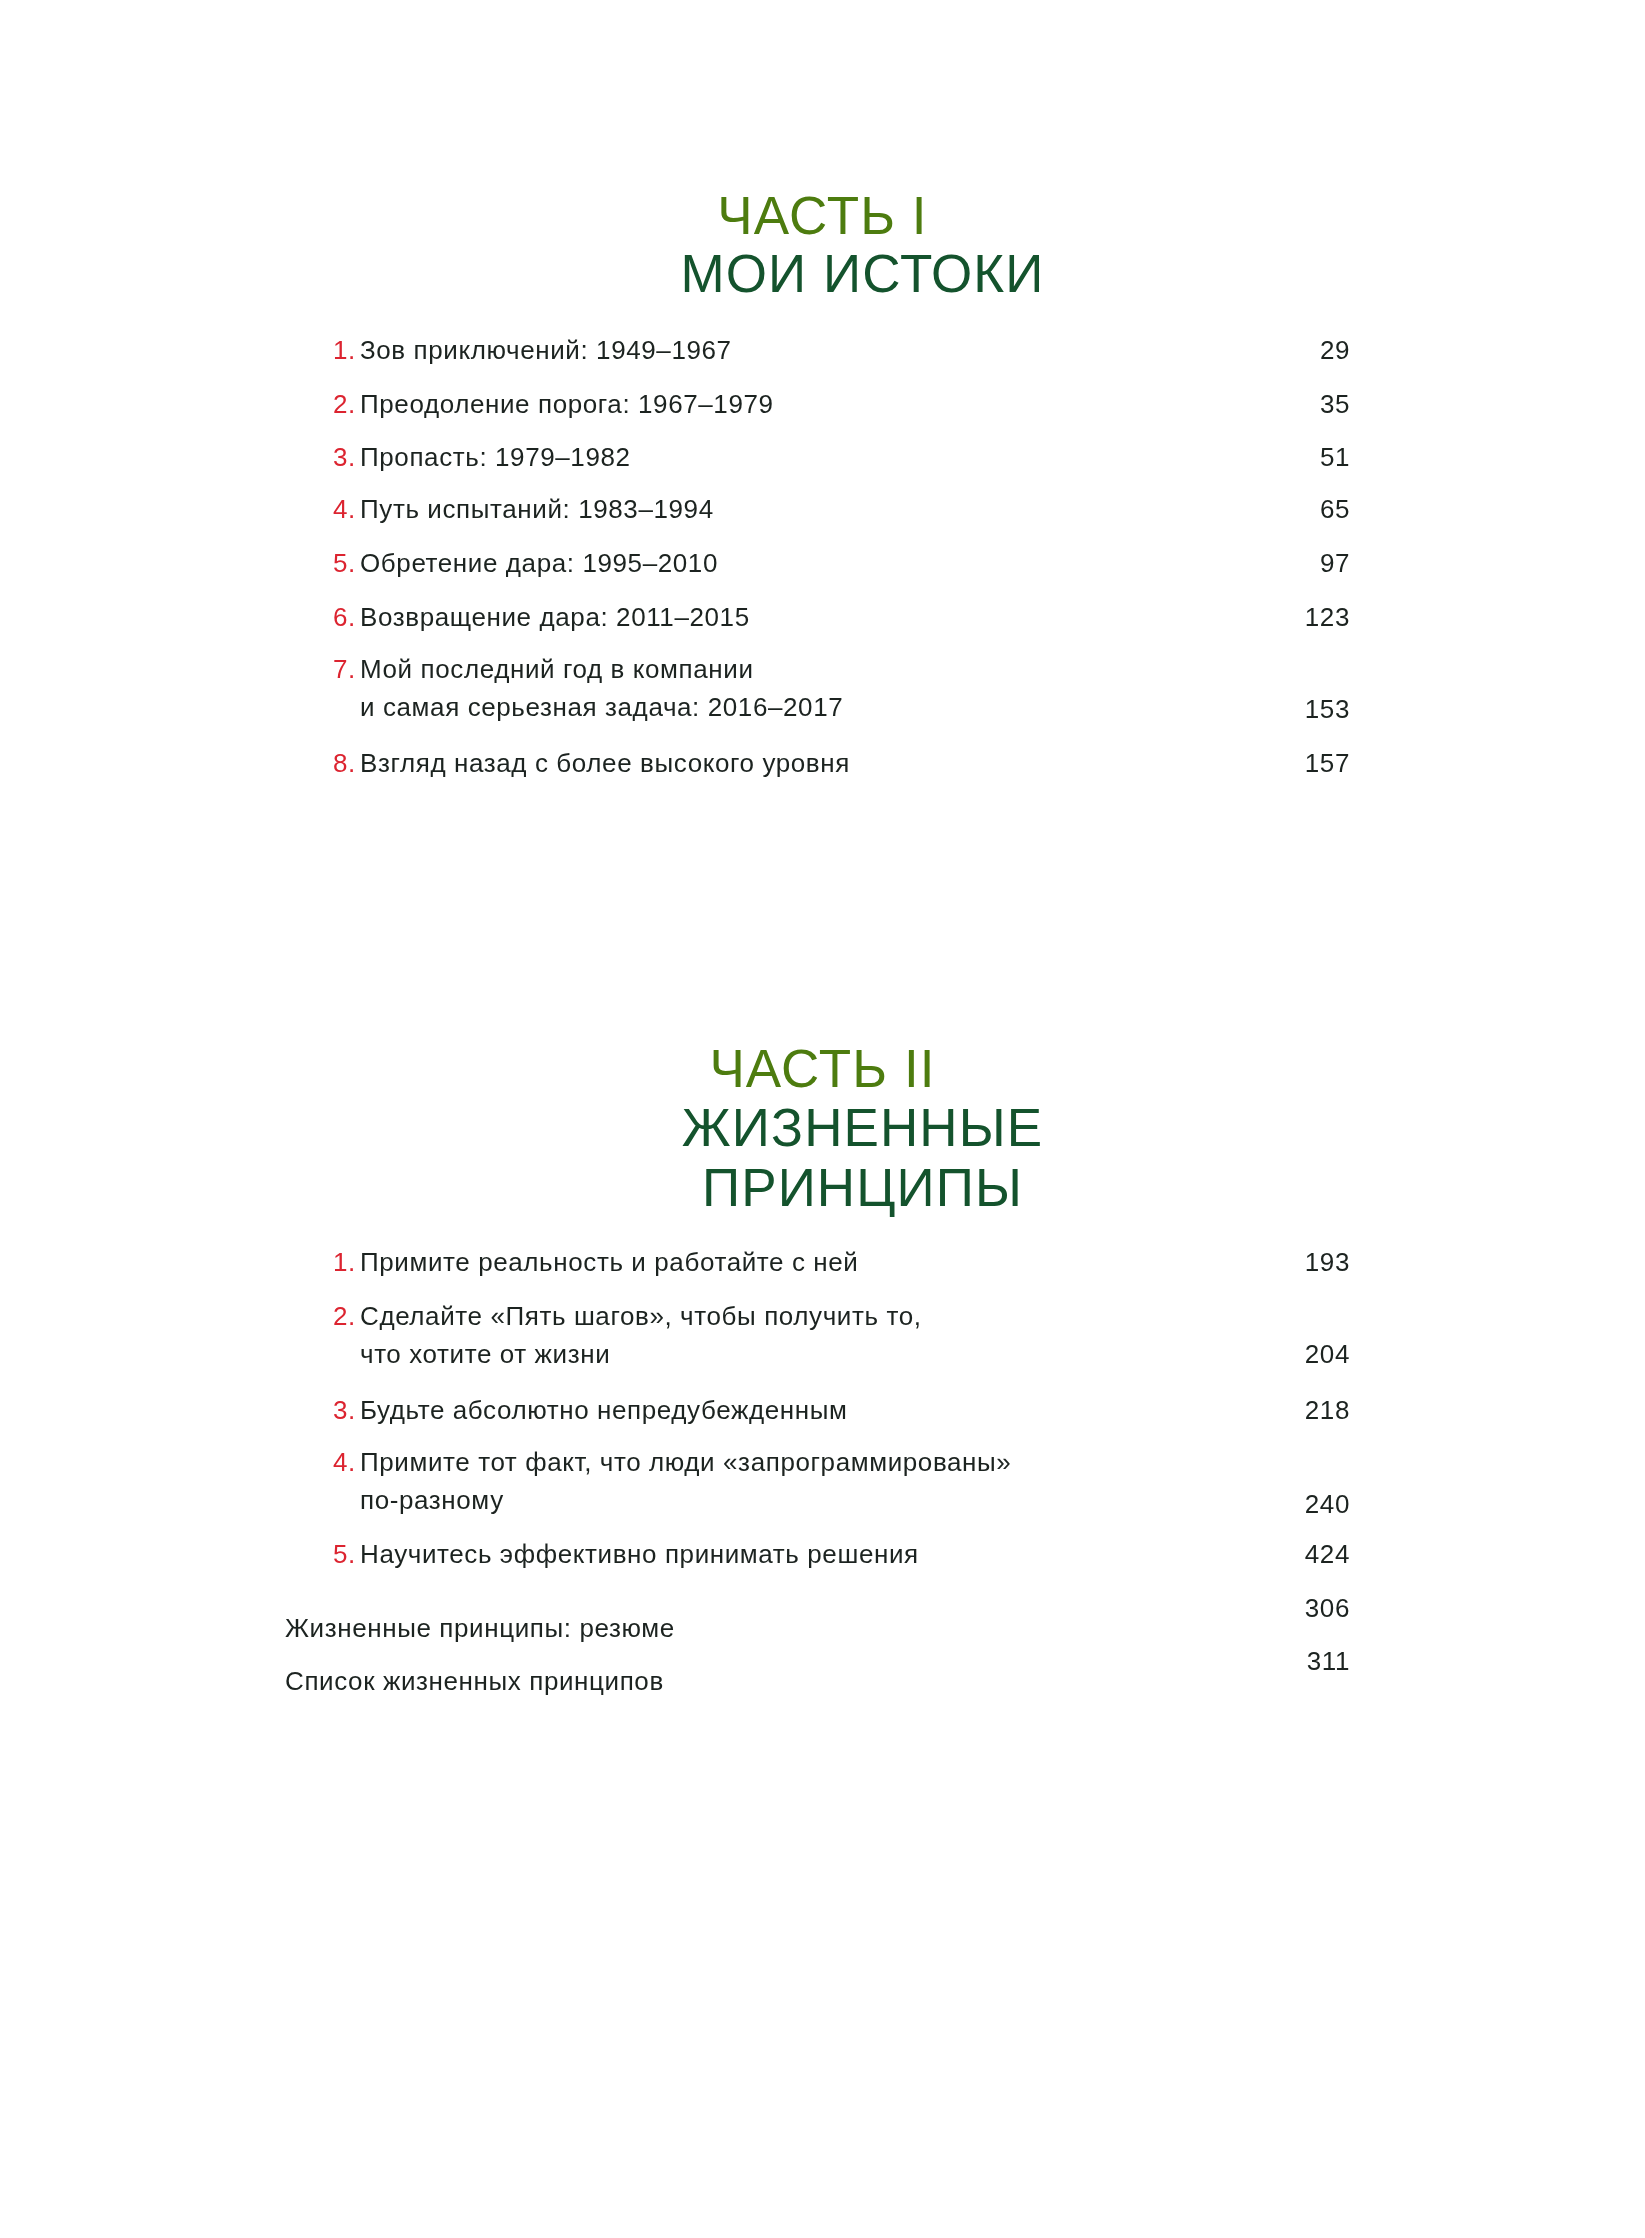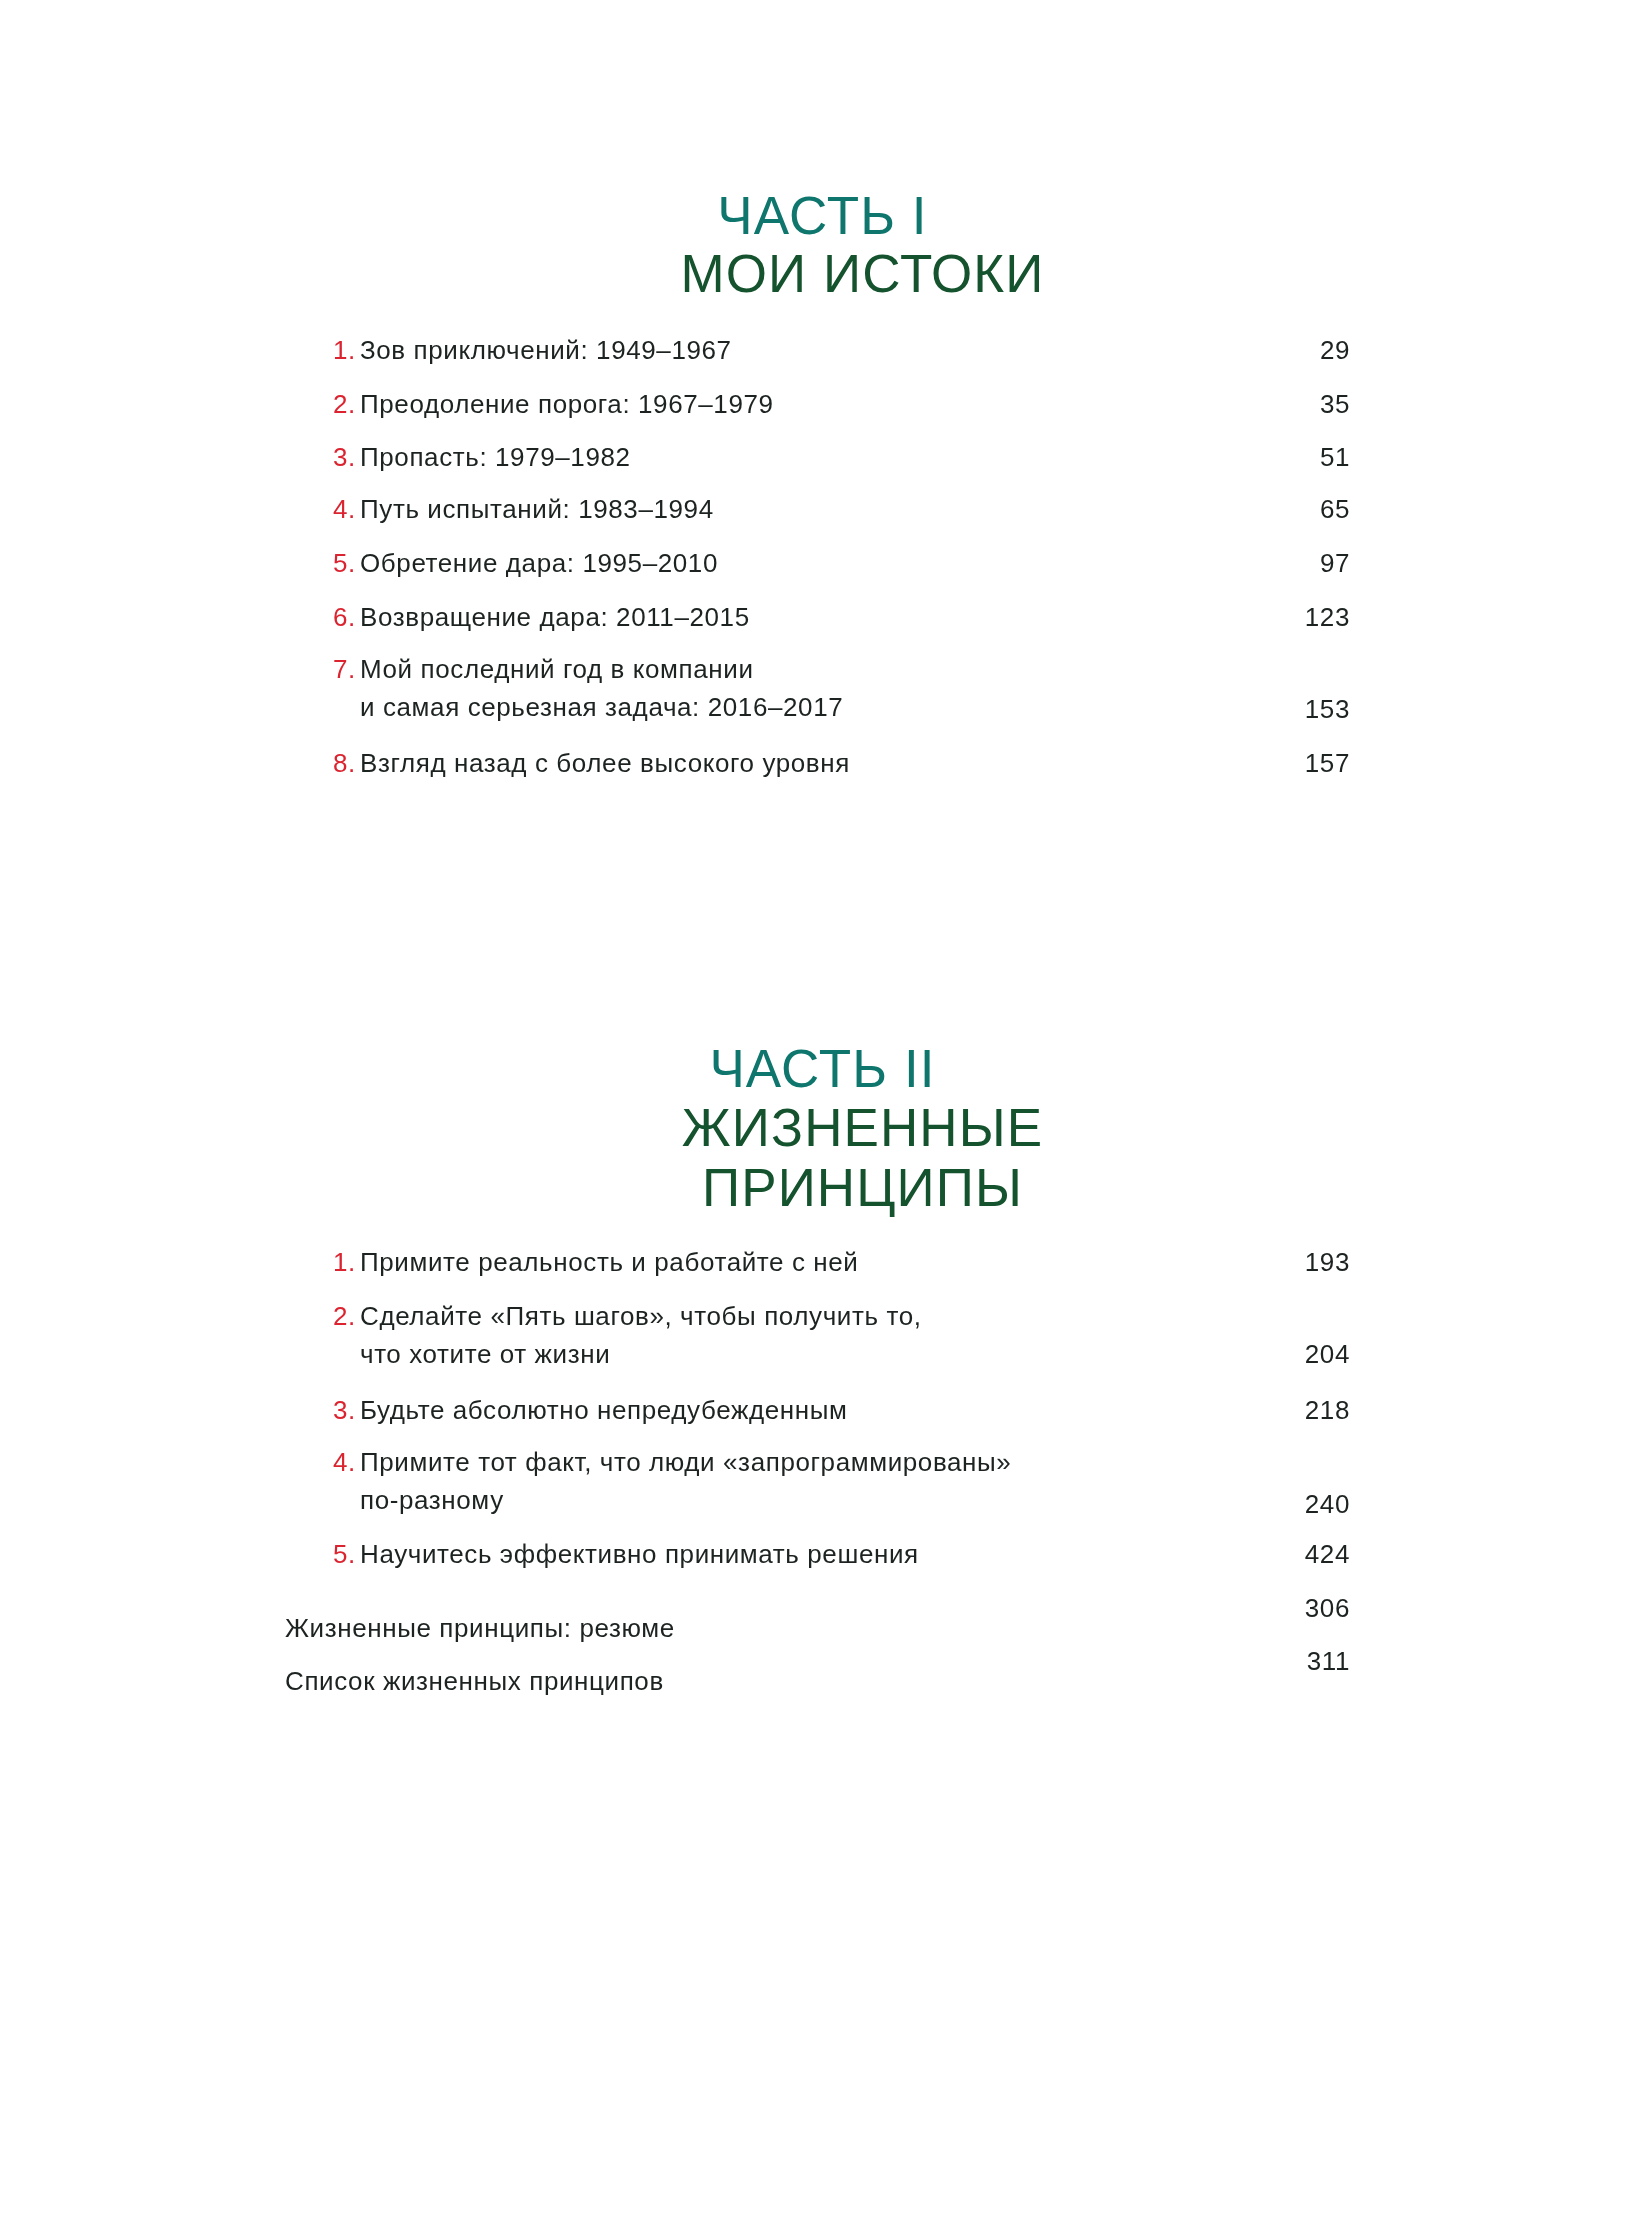--- a/index.html
+++ b/index.html
@@ -1,20 +1,20 @@
 <!DOCTYPE html>
 <html style="font-size:9px"><head>
 <meta charset="utf-8">
 <style>
   html, body { margin: 0; padding: 0; background: #ffffff; }
   body { width: 1645px; height: 2239px; position: relative; overflow: hidden;
          font-family: "Liberation Sans", "DejaVu Sans", sans-serif; color: #1c2320; }
   .heading { position: absolute; left: 0; width: 1645px; text-align: center;
              font-size: 53px; line-height: 1; letter-spacing: 1.1px; font-weight: 400; }
-  .heading.dark { color: #0f766e; }
+  .heading.dark { color: #4d7c0f; }
   .heading.red { color: #14532d; margin-left: 40px; }
   .entry { position: absolute; left: 0; width: 1645px; font-size: 26px; line-height: 1; letter-spacing: 0.6px; }
   .entry .num { position: absolute; left: 333px; color: #dc2430; }
   .entry .text { position: absolute; left: 360px; white-space: nowrap; }
   .entry .text.plain { left: 285px; margin-top: 20px; }
   .entry .text .line2 { display: block; margin-top: 12.3px; }
   .entry .page { position: absolute; right: calc(1645px - 1350px); text-align: left; }
 </style>
 </head>
 <body>

